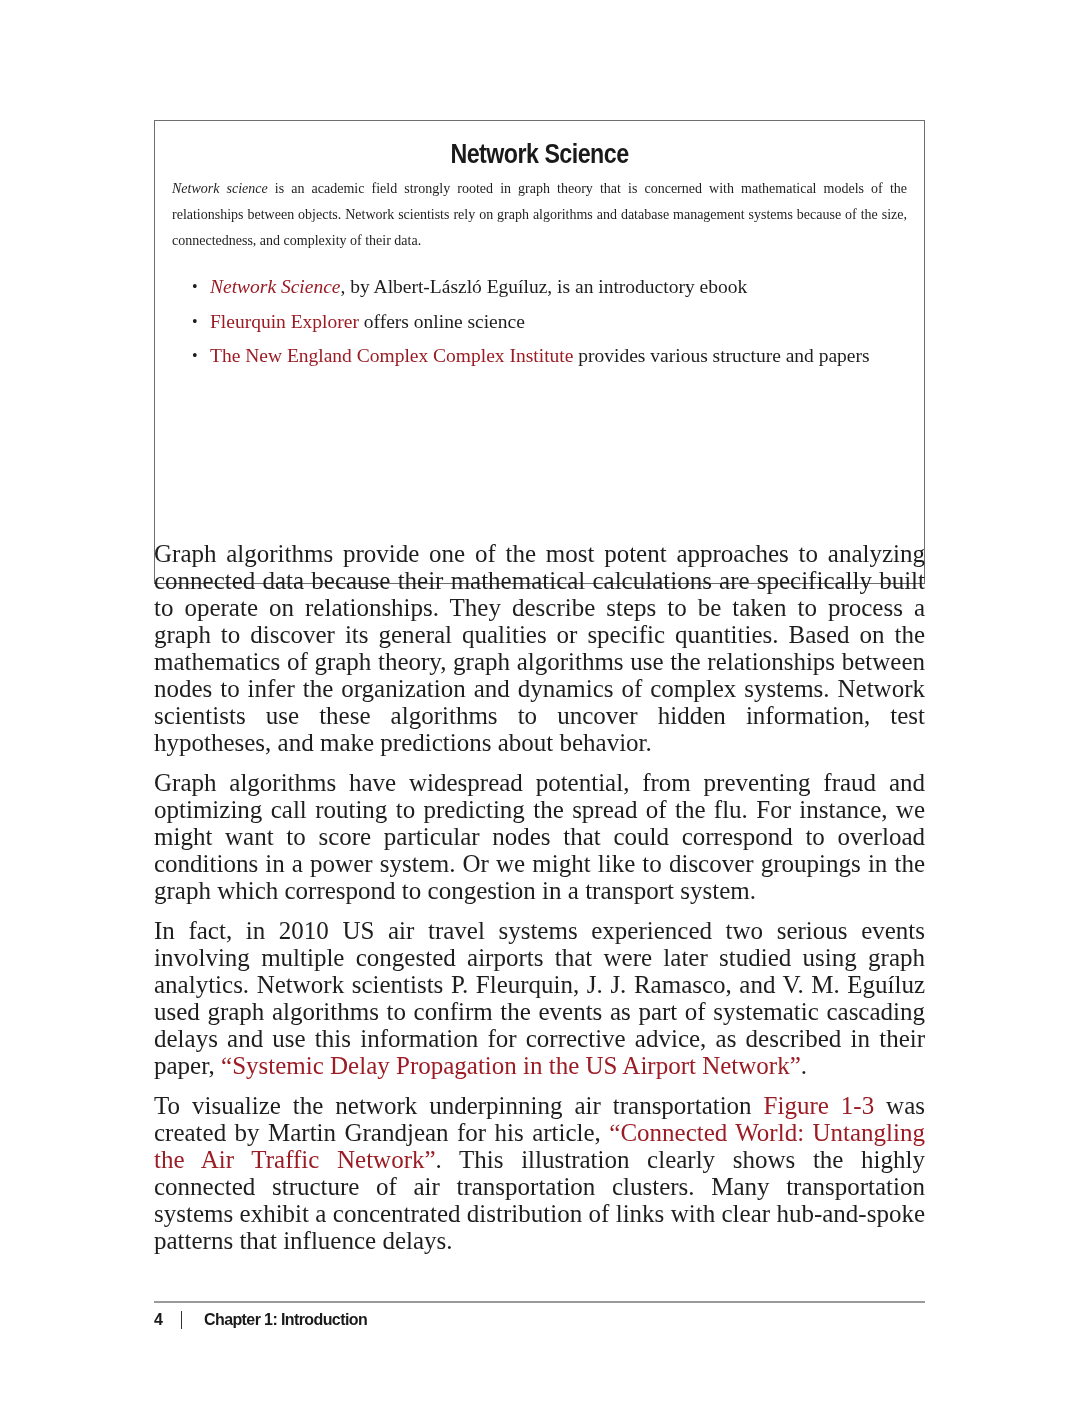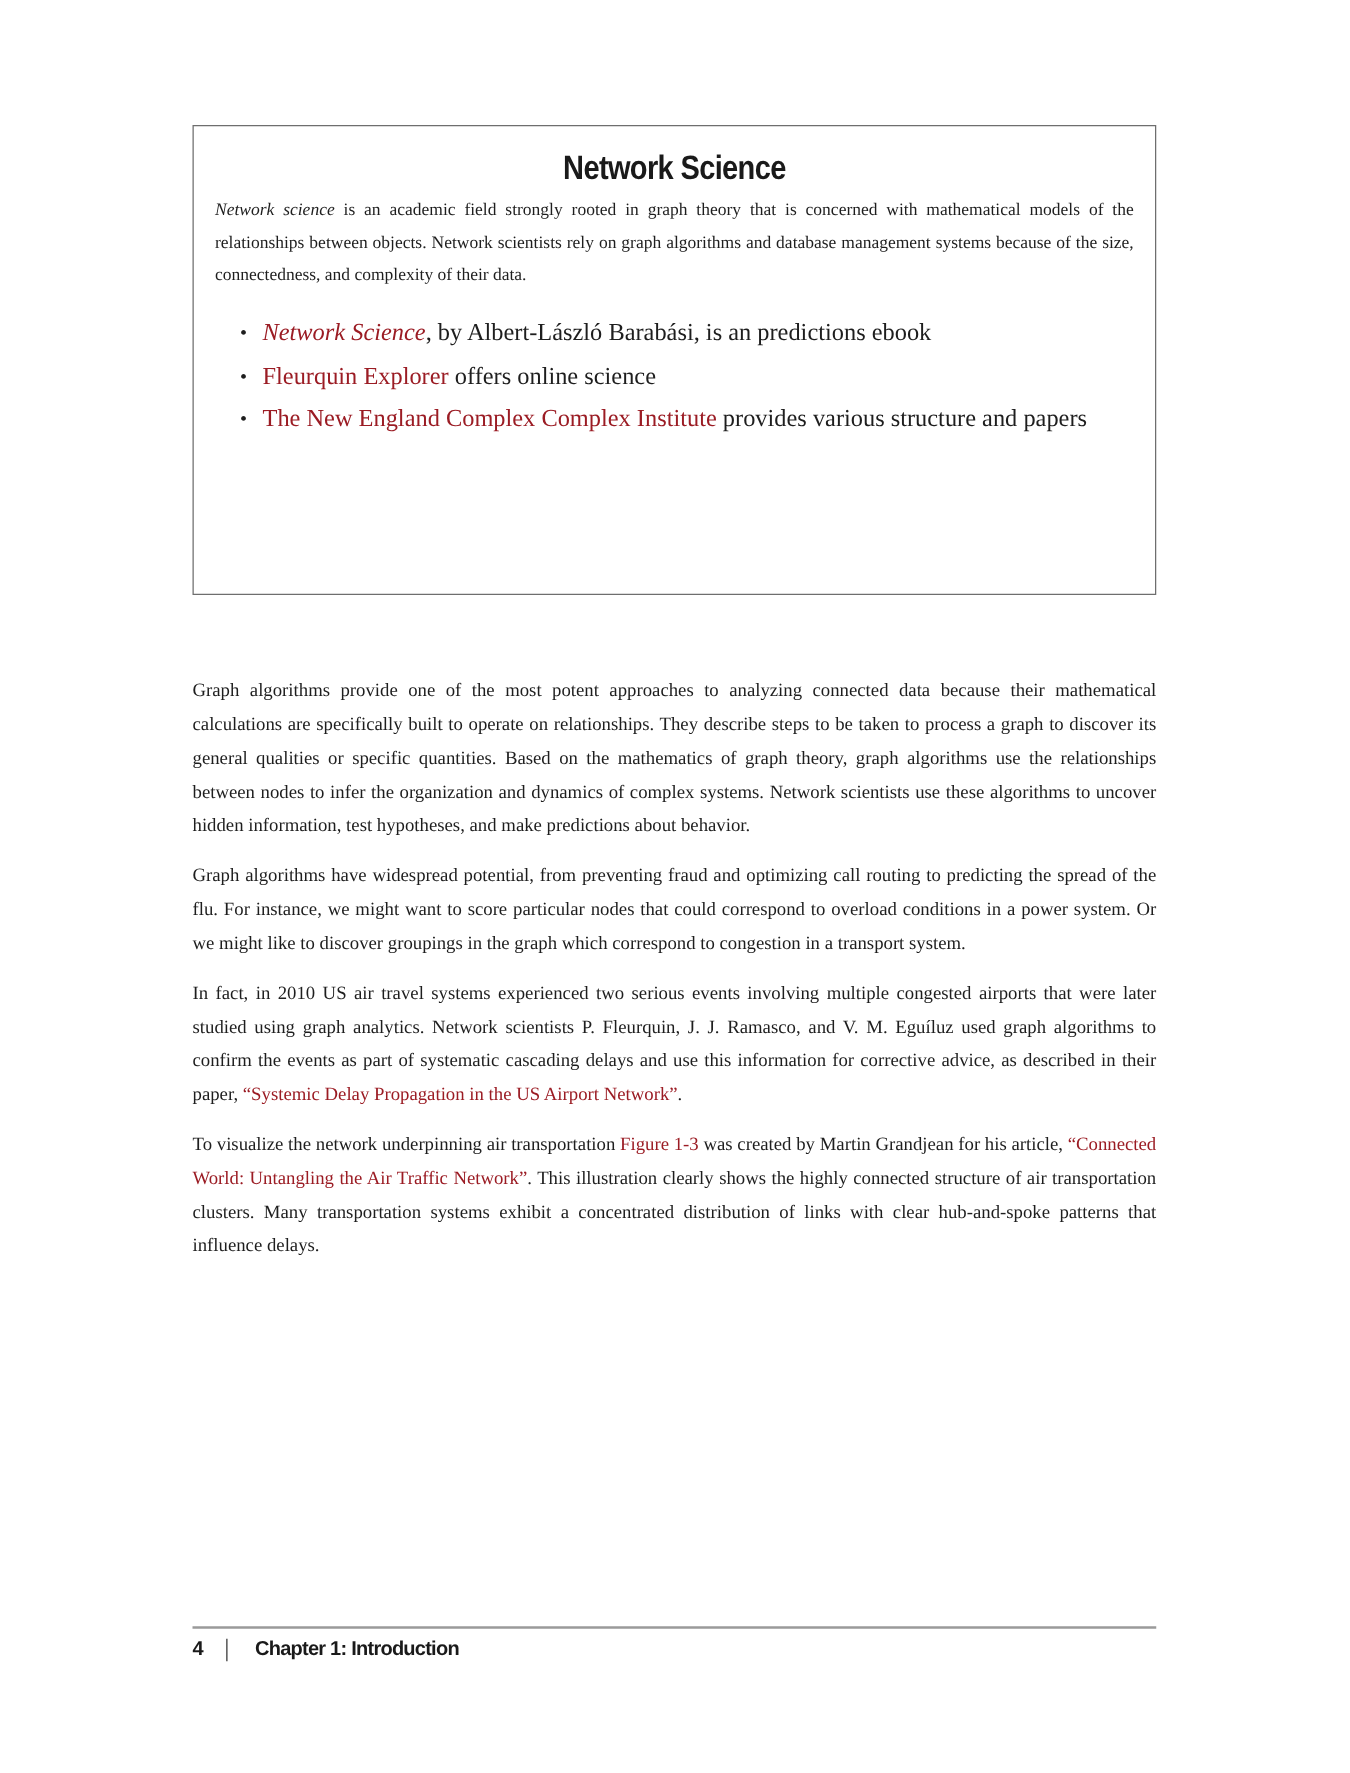--- a/index.html
+++ b/index.html
@@ -11,23 +11,23 @@
       width: 1080px;
       height: 1418px;
       position: relative;
       overflow: hidden;
       color: #1e1e1e;
       font-family: "Liberation Serif", "DejaVu Serif", serif;
     }
     .sidebar-box {
       position: absolute;
       left: 154px;
-      top: 100px;
+      top: 120px;
       width: 771px;
-      height: 376px;
+      height: 464px;
       box-sizing: border-box;
       border: 1px solid #6e6e6e;
       padding: 16px 17px 0 17px;
     }
     .sidebar-title {
       text-align: center;
       font-family: "Liberation Sans", "DejaVu Sans", sans-serif;
       font-size: 27px;
       font-weight: bold;
       letter-spacing: -0.6px;
@@ -67,21 +67,21 @@
     .italic {
       font-style: italic;
     }
     .body-text {
       position: absolute;
       left: 154px;
       top: 540px;
       width: 771px;
     }
     .para {
-      font-size: 15px;
+      font-size: 25px;
       line-height: 27px;
       text-align: justify;
       margin: 0 0 13px 0;
     }
     .footer-rule {
       position: absolute;
       left: 154px;
       top: 1301px;
       width: 771px;
       height: 2px;
@@ -105,21 +105,21 @@
   </style>
 </head>
 <body>
 
 <div class="sidebar-box">
   <div class="sidebar-title">Network Science</div>
   <p class="sb-para"><span class="italic">Network science</span><span> is an academic field strongly rooted in graph theory that is concerned with mathematical models of the relationships between objects. Network scientists rely on graph algorithms and database management systems because of the size, connectedness, and complexity of their data.</span></p>
   <ul class="sb-list">
     <li>
       <span class="bullet">•</span>
-      <a class="link italic">Network Science</a><span>, by Albert-László Barabási, is an predictions ebook</span>
+      <a class="link italic">Network Science</a><span>, by Albert-László Eguíluz, is an introductory ebook</span>
     </li>
     <li>
       <span class="bullet">•</span>
       <a class="link">Fleurquin Explorer</a><span> offers online science</span>
     </li>
     <li>
       <span class="bullet">•</span>
       <a class="link">The New England Complex Complex Institute</a><span> provides various structure and papers</span>
     </li>
   </ul>

